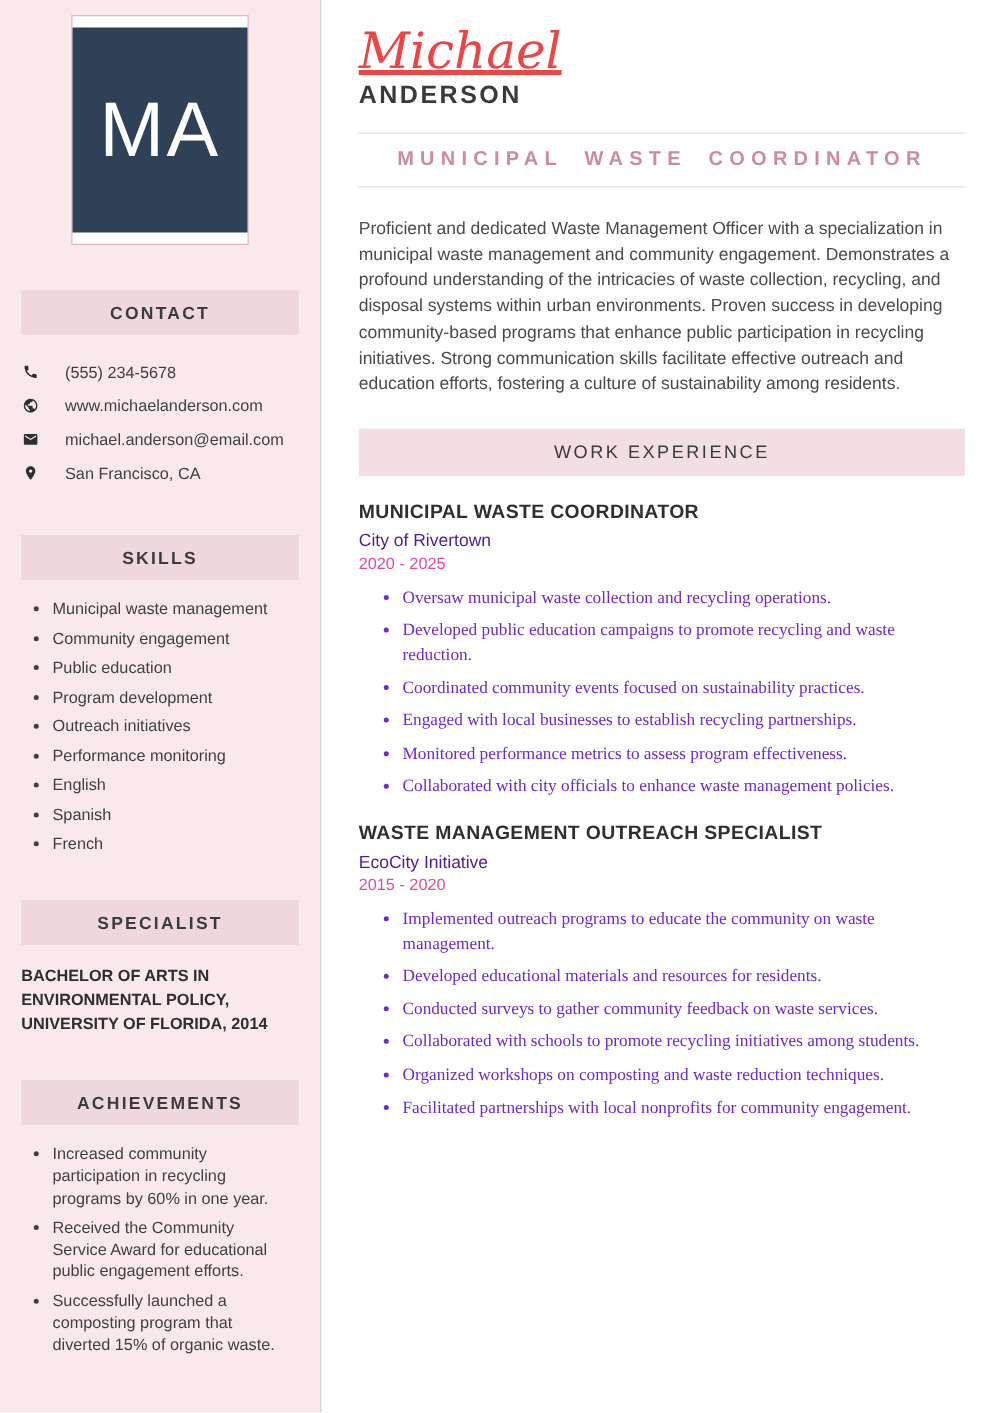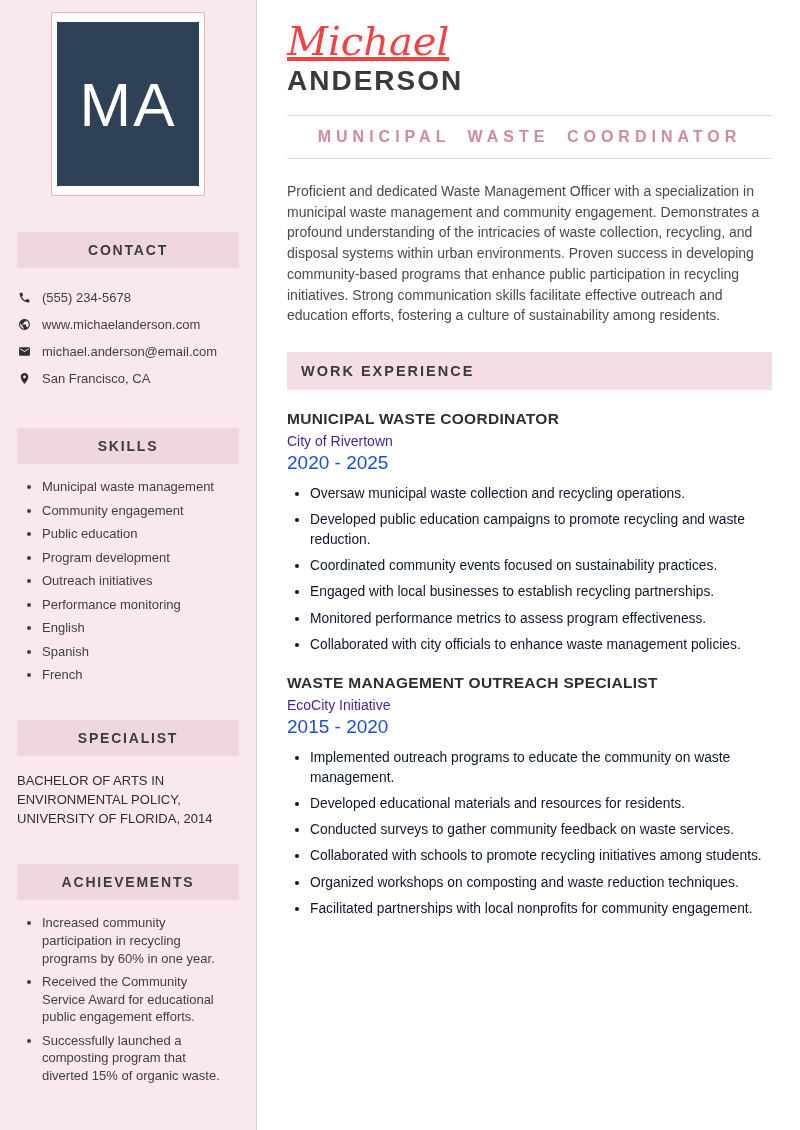--- a/index.html
+++ b/index.html
@@ -13,21 +13,21 @@
   .page { display:flex; width:800px; min-height:1130px; }
 
   
   .sidebar {
     width:257px; min-height:1130px;
     background:#fae9ec;
     border-right:1px solid #d4d4d4;
     padding-bottom:24px;
   }
   .photo-frame {
-    width:154px; height:184px;
+    width:142px; height:184px;
     margin:12px auto 0;
     background:#ffffff;
     border:1px solid #e3b6c1;
     display:flex; align-items:center; justify-content:center;
   }
   .photo {
     width:142px; height:164px;
     background:#2e4156;
     color:#ffffff;
     display:flex; align-items:center; justify-content:center;
@@ -39,56 +39,56 @@
     padding:10px 0;
     text-align:center;
     font-weight:bold;
     font-size:14px;
     letter-spacing:1.8px;
     color:#3b3b3b;
   }
   .contact-list { padding:2px 10px 0 18px; }
   .contact-item {
     display:flex; align-items:center;
-    gap:11px;
+    gap:21px;
     padding:6px 0;
     font-size:13px;
     color:#3f3f3f;
   }
   .contact-item svg { flex:0 0 auto; width:13px; height:13px; fill:#2f2f2f; }
   ul.side-list {
     margin:0 12px 0 14px;
     padding-left:16px;
   }
   ul.side-list li {
     font-size:13px;
     color:#3f3f3f;
     margin:6px 12px;
     line-height:1.35;
   }
   .edu-text {
     margin:16px 17px;
-    font-weight:normal;
+    font-weight:bold;
     font-size:13px;
     line-height:1.45;
     color:#2e2e2e;
   }
 
   
   .main { flex:1; padding:20px 28px 30px 30px; }
   .first-name {
     font-family:"DejaVu Serif", serif;
     font-style:italic;
     font-size:40px;
     line-height:1.05;
     color:#ef4444;
     text-decoration:underline;
   }
   .last-name {
-    font-size:28px;
+    font-size:20px;
     font-weight:bold;
     letter-spacing:2px;
     color:#3a3a3a;
     margin-top:3px;
   }
   .rule { border:none; border-top:1px solid #dddddd; margin:0; }
   .rule-top { margin-top:18px; }
   .job-title-banner {
     text-align:center;
     color:#ce8ba0;
@@ -100,45 +100,46 @@
   }
   .summary {
     margin-top:22px;
     font-size:14px;
     line-height:1.48;
     color:#4a4a4a;
   }
   .section-banner {
     margin-top:26px;
     background:#f2dee3;
-    text-align:left;
-    font-weight:bold;
+    text-align:center;
+    font-weight:normal;
     font-size:14.5px;
     letter-spacing:2px;
     color:#3a3a3a;
     padding:11px 14px;
   }
   .job { margin-top:20px; }
   .job-title {
     font-size:15.5px;
     font-weight:bold;
     color:#2f2f2f;
     letter-spacing:.3px;
   }
   .job-company { font-size:14px; color:#4c1d95; margin-top:5px; }
-  .job-dates { font-size:19px; color:#1d4ed8; margin-top:3px; }
+  .job-dates { font-size:13px; color:#ec4899; margin-top:3px; }
   ul.job-bullets {
     margin:10px 0 0 2px;
     padding-left:17px;
   }
   ul.job-bullets li {
     font-size:13.8px;
-    color:#0f172a;
-    margin:7px 4px;
+    color:#6d28d9;
+    margin:7px 16px;
     line-height:1.4;
+    font-family:Liberation Serif, serif;
   }
 </style>
 </head>
 <body>
 
 <div class="page">
 
   <aside class="sidebar">
 
     <div class="photo-frame">

